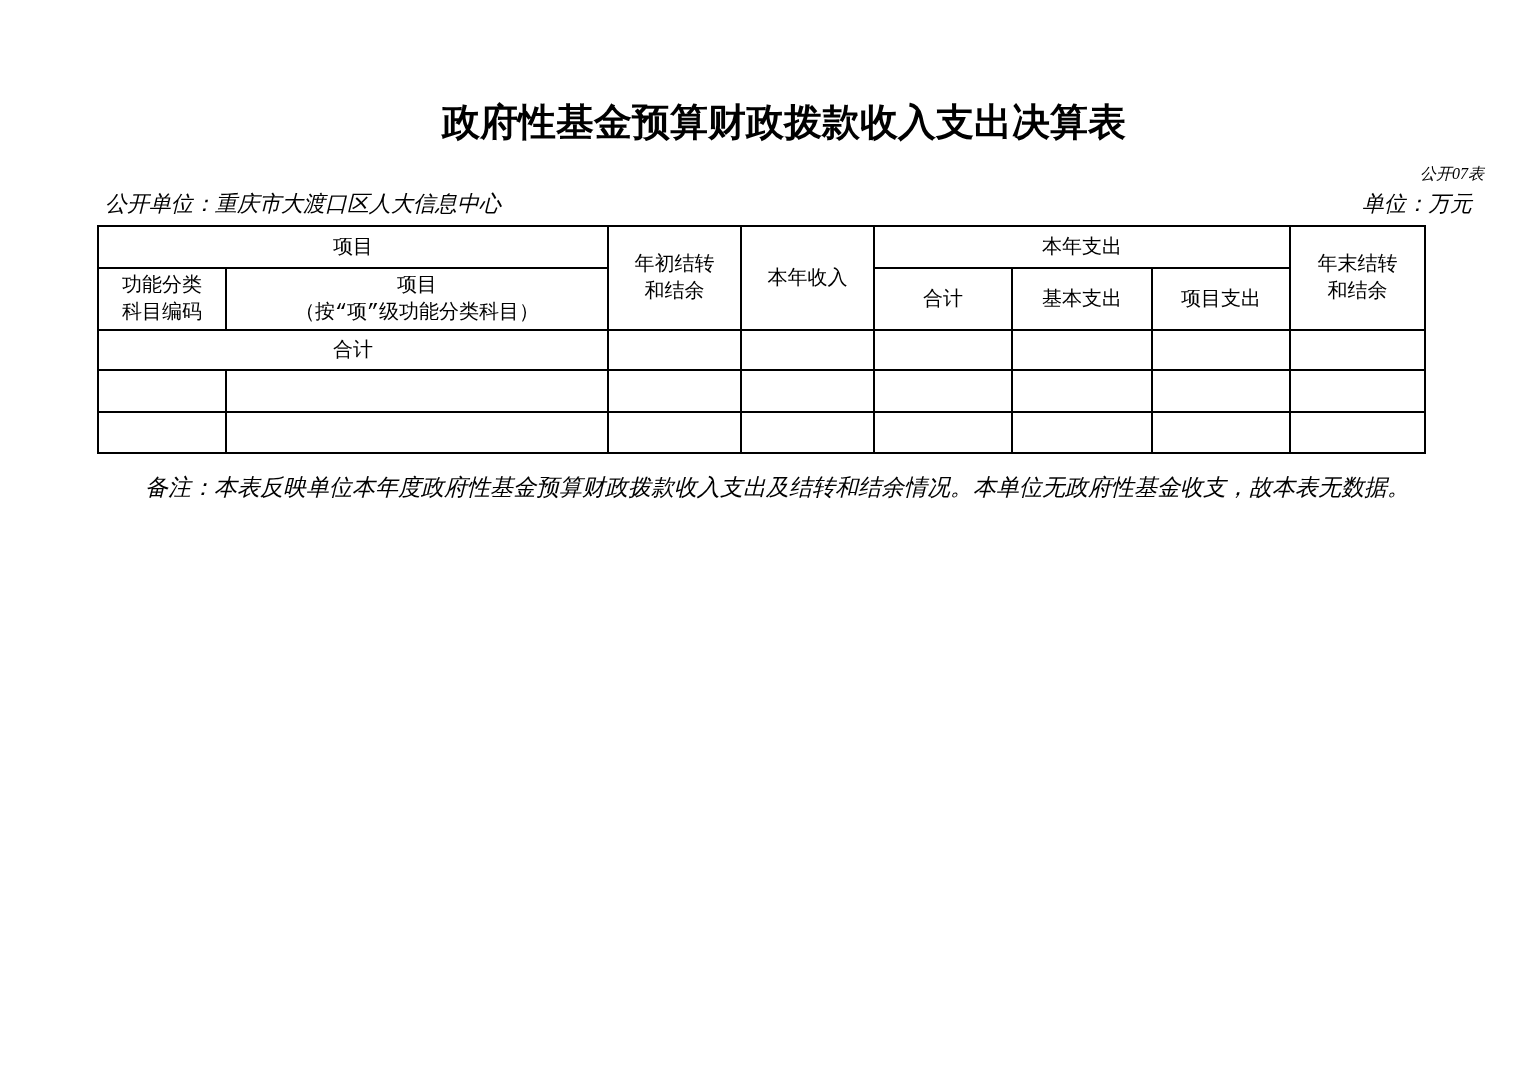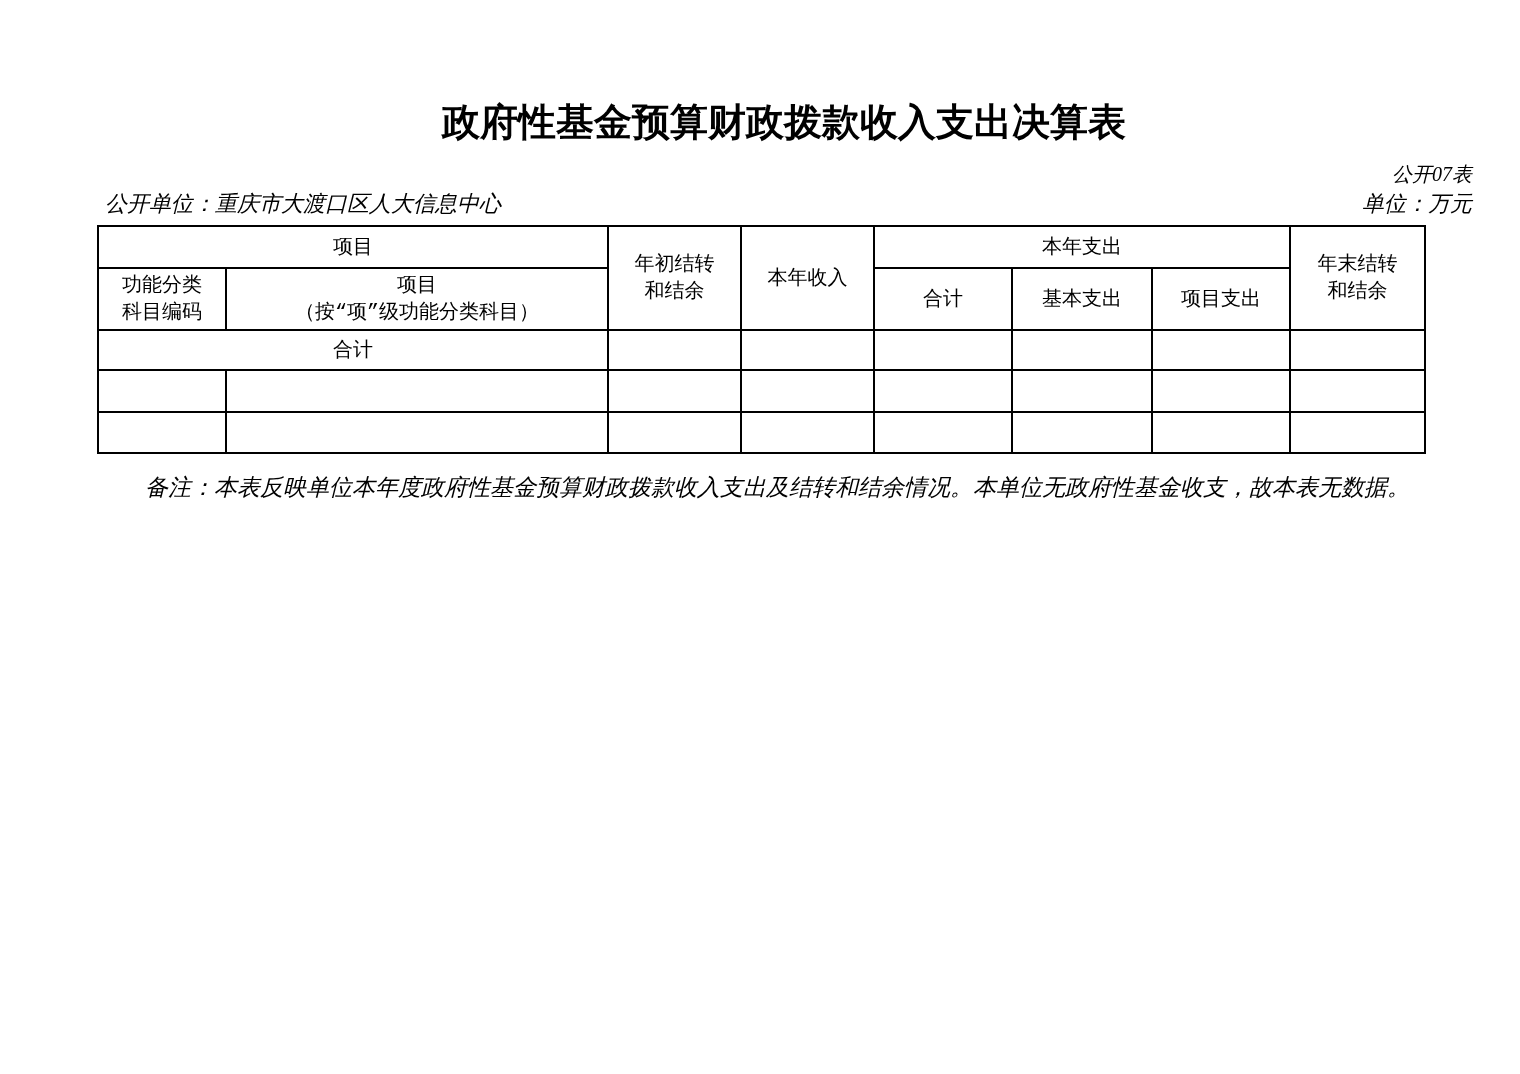--- a/index.html
+++ b/index.html
@@ -28,22 +28,22 @@
     font-size: 38px;
     line-height: 44px;
   }
   .kai {
     font-family: "Liberation Serif", serif;
     font-style: italic;
   }
   .form-code {
     position: absolute;
     top: 160px;
-    right: 96px;
-    font-size: 20px;
+    right: 84px;
+    font-size: 16px;
     line-height: 28px;
   }
   .publisher {
     position: absolute;
     top: 190px;
     left: 105px;
     font-size: 22px;
     line-height: 28px;
     font-style: italic;
   }

